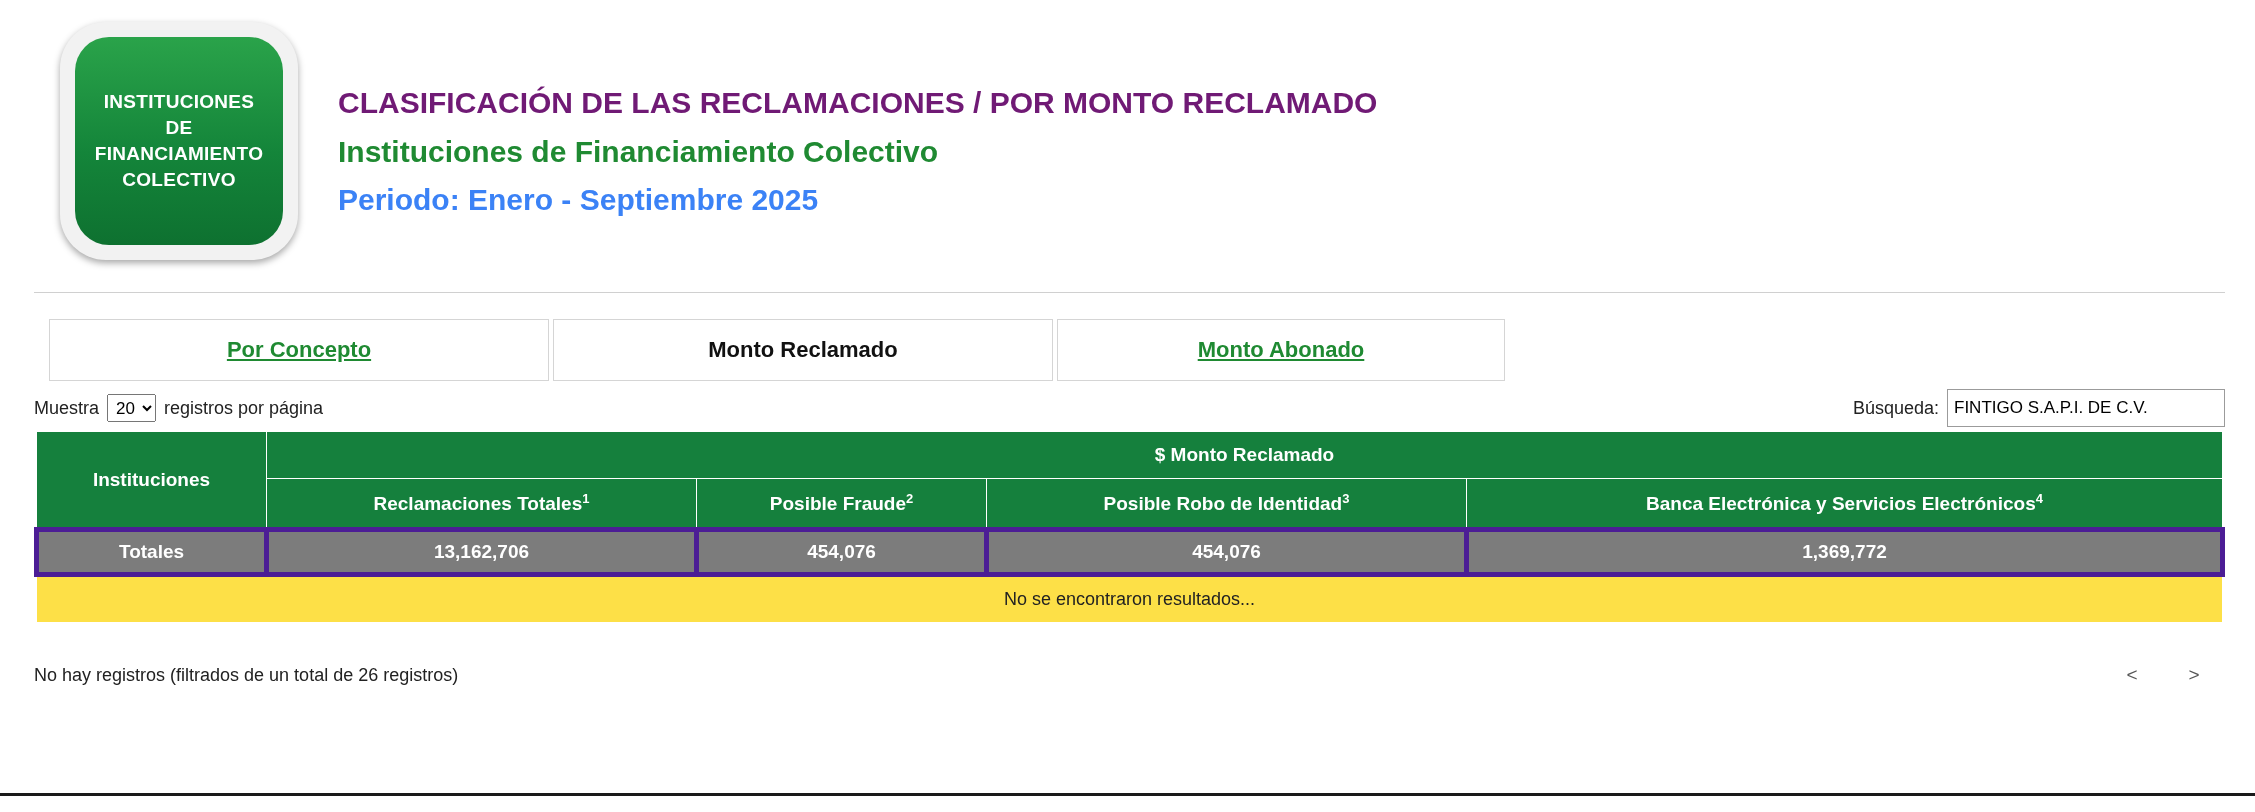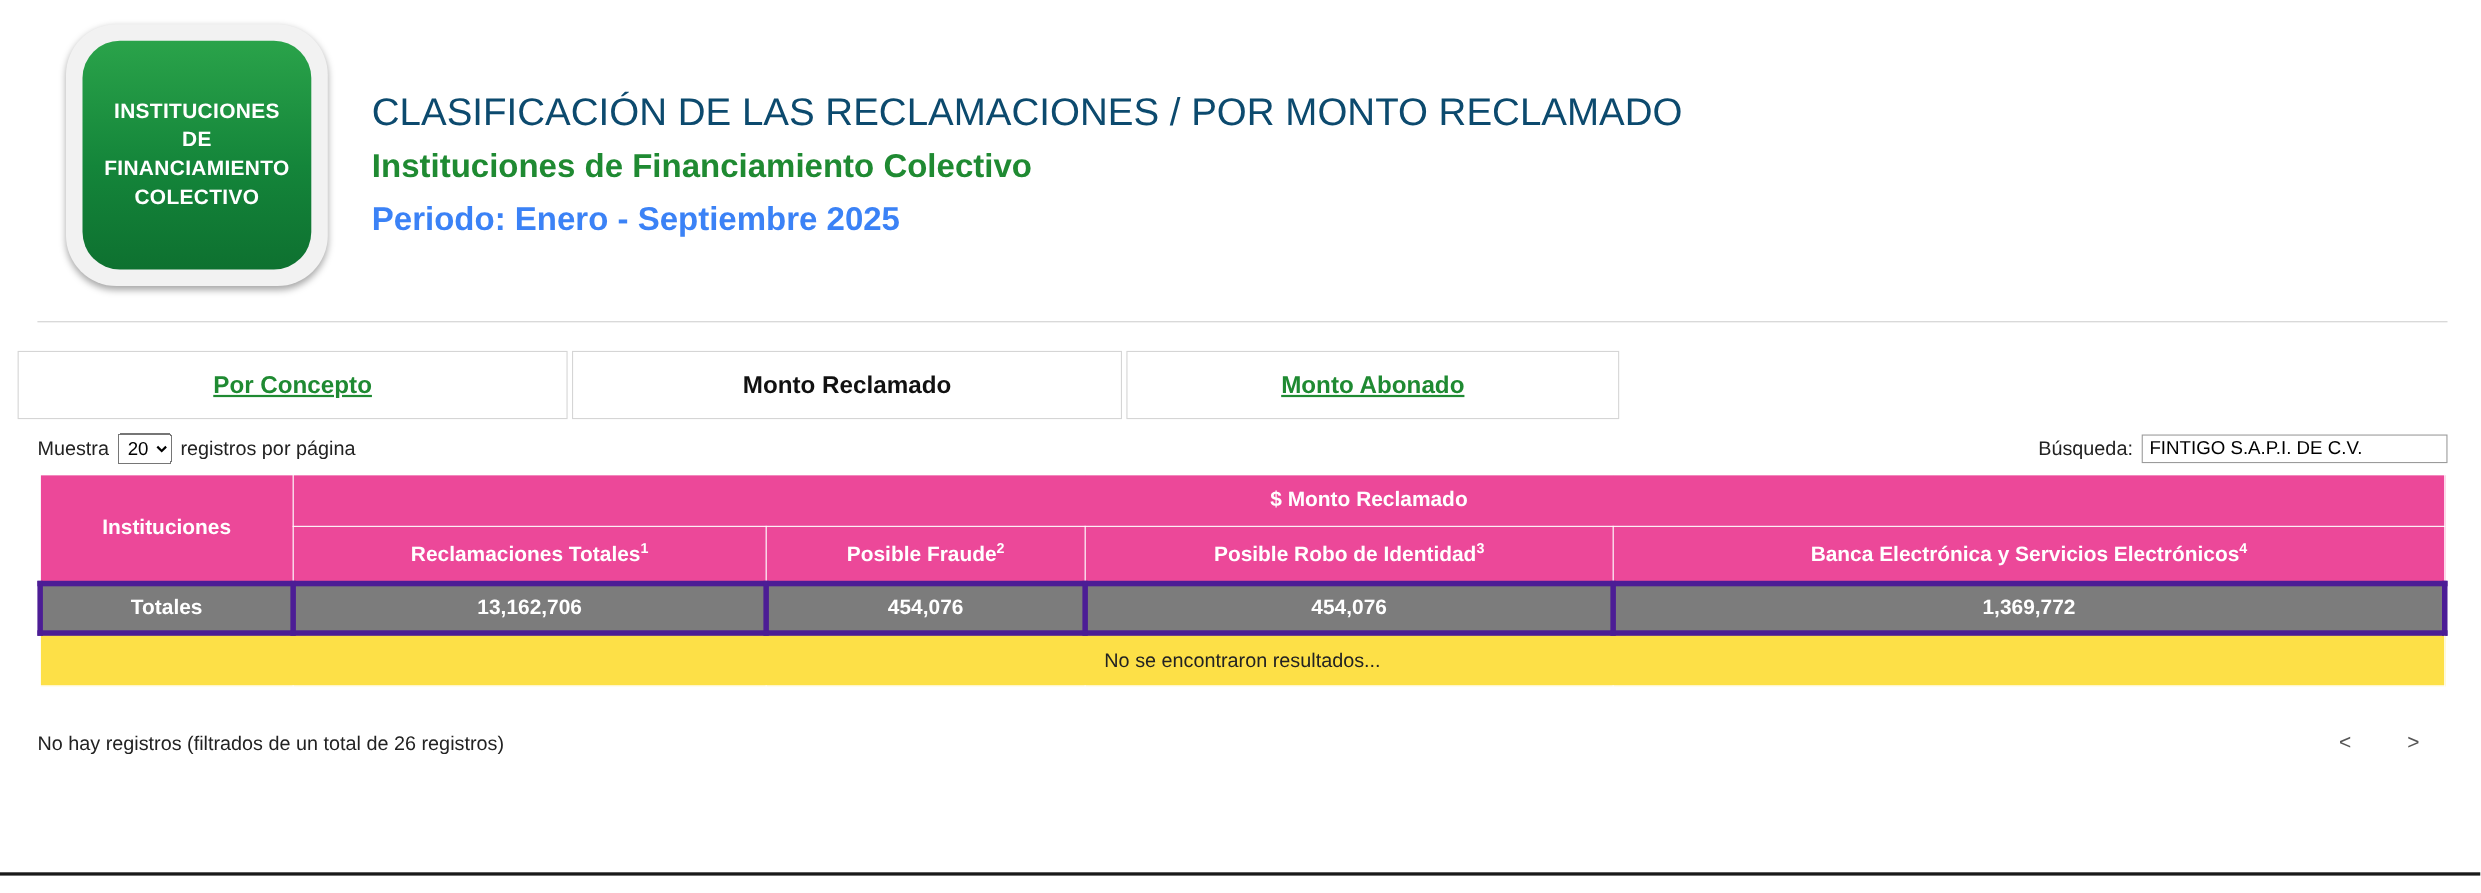--- a/index.html
+++ b/index.html
@@ -61,23 +61,23 @@
     line-height: 26px;
     text-align: center;
     letter-spacing: 0.3px;
     padding: 0 8px;
   }
   .titles {
     margin-left: 38px;
     padding-top: 56px;
   }
   .title-main {
-    color: #0c4a6e;
-    font-size: 35px;
-    font-weight: normal;
+    color: #701a75;
+    font-size: 30px;
+    font-weight: bold;
     line-height: 50px;
     white-space: nowrap;
   }
   .title-sub {
     color: #1f8a32;
     font-size: 30px;
     font-weight: bold;
     line-height: 48px;
     white-space: nowrap;
   }
@@ -91,21 +91,21 @@
 
   
   .rule {
     margin: 30px 30px 0 34px;
     border-top: 1px solid #d0d0d0;
   }
 
   
   .tabs {
     display: flex;
-    margin: 26px 0 0 16px;
+    margin: 26px 0 0 49px;
   }
   .tab {
     height: 62px;
     box-sizing: border-box;
     border: 1px solid #d5d5d5;
     background: #ffffff;
     display: flex;
     align-items: center;
     justify-content: center;
     font-size: 22px;
@@ -146,42 +146,42 @@
   }
   .search-ctl {
     display: flex;
     align-items: center;
     font-size: 18px;
     color: #222;
   }
   .search-ctl input {
     margin-left: 8px;
     width: 278px;
-    height: 26px;
+    height: 38px;
     font-size: 17px;
     font-family: "Liberation Sans", sans-serif;
     padding: 2px 6px;
     border: 1px solid #9b9b9b;
     box-sizing: border-box;
   }
 
   
   .table-wrap {
     margin: 8px 30px 0 34px;
   }
   table.data {
     width: 100%;
     border-collapse: collapse;
     table-layout: fixed;
   }
   table.data th, table.data td {
     border: 1px solid #ffffff;
   }
   thead th {
-    background: #ec4899;
+    background: #15803d;
     color: #ffffff;
     font-size: 19px;
     font-weight: bold;
     text-align: center;
     padding: 12px 4px;
   }
   th.inst {
     vertical-align: middle;
     width: 230px;
   }

